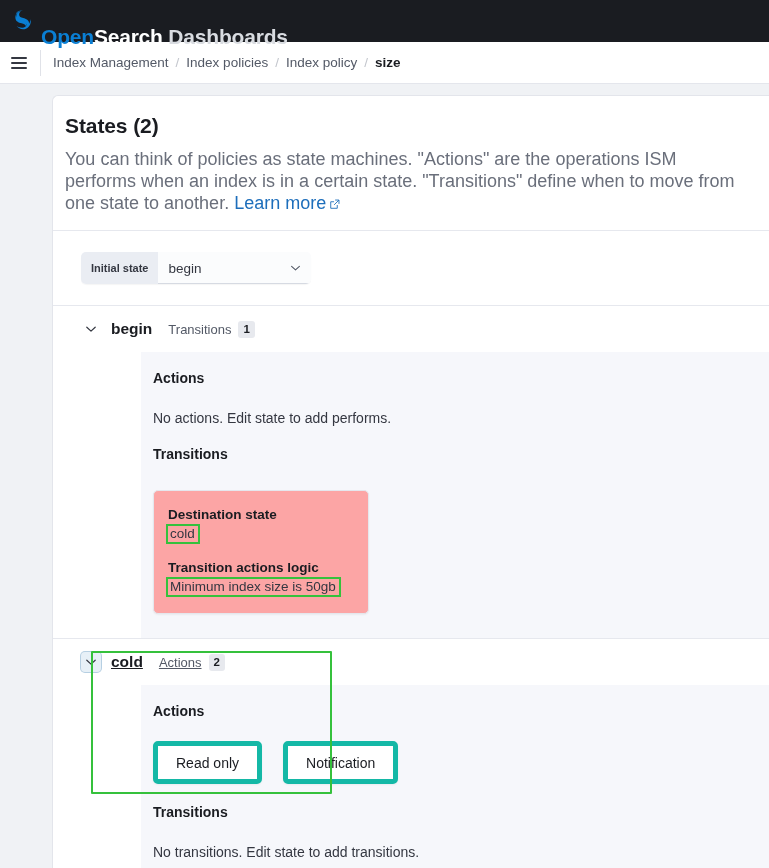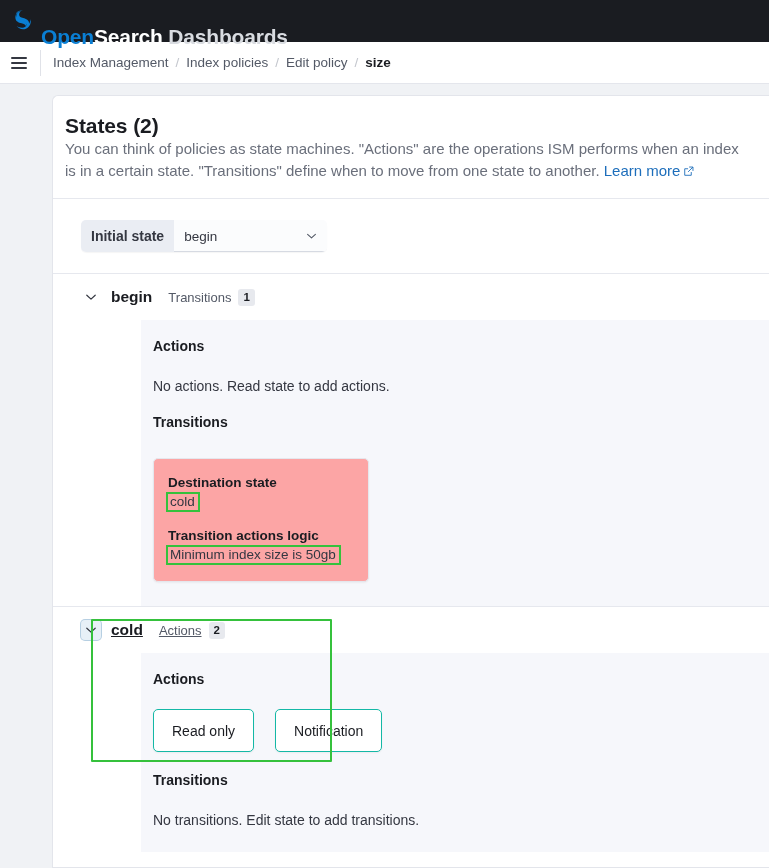--- a/index.html
+++ b/index.html
@@ -88,21 +88,22 @@
 
   
   .panel-head { padding: 18px 22px 16px 12px; }
   .panel-title {
     font-size: 21px;
     font-weight: 700;
     color: #1a1c21;
     letter-spacing: -0.1px;
   }
   .panel-desc {
-    font-size: 15px;
+    margin-top: 10px;
+    font-size: 18px;
     line-height: 22px;
     color: #6a6f7b;
     max-width: 712px;
   }
   .link {
     color: #1d6ebb;
     text-decoration: none;
     cursor: pointer;
   }
   .ext-icon {
@@ -121,21 +122,21 @@
     height: 32px;
     border-radius: 5px;
     overflow: hidden;
     box-shadow: 0 1px 1px rgba(0,0,0,.04);
     background: #fbfcfd;
   }
   .field-prepend {
     display: flex; align-items: center;
     padding: 0 10px;
     background: #eaedf3;
-    font-size: 14px;
+    font-size: 11px;
     font-weight: 700;
     color: #343741;
     white-space: nowrap;
   }
   .field-select {
     position: relative;
     width: 153px;
     background: #fbfcfd;
     display: flex;
     align-items: center;
@@ -247,21 +248,21 @@
   }
 
   
   .action-row {
     display: flex;
     gap: 21px;
     margin-top: 22px;
   }
   .action-pill {
     background: #ffffff;
-    border: 1px solid #14b8a6;
+    border: 5px solid #14b8a6;
     border-radius: 5px;
     box-shadow: 0 1px 2px rgba(0,0,0,.05);
     height: 43px;
     min-width: 97px;
     display: flex;
     align-items: center;
     justify-content: center;
     padding: 0 18px;
     font-size: 14px;
     color: #1a1c21;
@@ -289,21 +290,21 @@
     <span></span>
     <span></span>
     <span></span>
   </div>
   <div class="crumb-sep-vert"></div>
   <nav class="crumbs">
     <a>Index Management</a>
     <span class="slash">/</span>
     <a>Index policies</a>
     <span class="slash">/</span>
-    <a>Edit policy</a>
+    <a>Index policy</a>
     <span class="slash">/</span>
     <a class="current">size</a>
   </nav>
 </div>
 
 <div class="page">
   <div class="panel">
 
     <div class="panel-head">
       <div class="panel-title">States (2)</div>
@@ -343,21 +344,21 @@
         </div>
         <div class="acc-name">begin</div>
         <div class="acc-meta">
           <span class="acc-meta-label">Transitions</span>
           <span class="badge">1</span>
         </div>
       </div>
 
       <div class="acc-body">
         <div class="sub-head">Actions</div>
-        <div class="empty-text">No actions. Read state to add actions.</div>
+        <div class="empty-text">No actions. Edit state to add performs.</div>
         <div class="spacer-lg"></div>
         <div class="sub-head">Transitions</div>
 
         <div class="trans-card">
           <div class="tc-label">Destination state</div>
           <div class="tc-value"><span class="hl">cold</span></div>
           <div class="tc-gap"></div>
           <div class="tc-label">Transition actions logic</div>
           <div class="tc-value"><span class="hl">Minimum index size is 50gb</span></div>
         </div>

